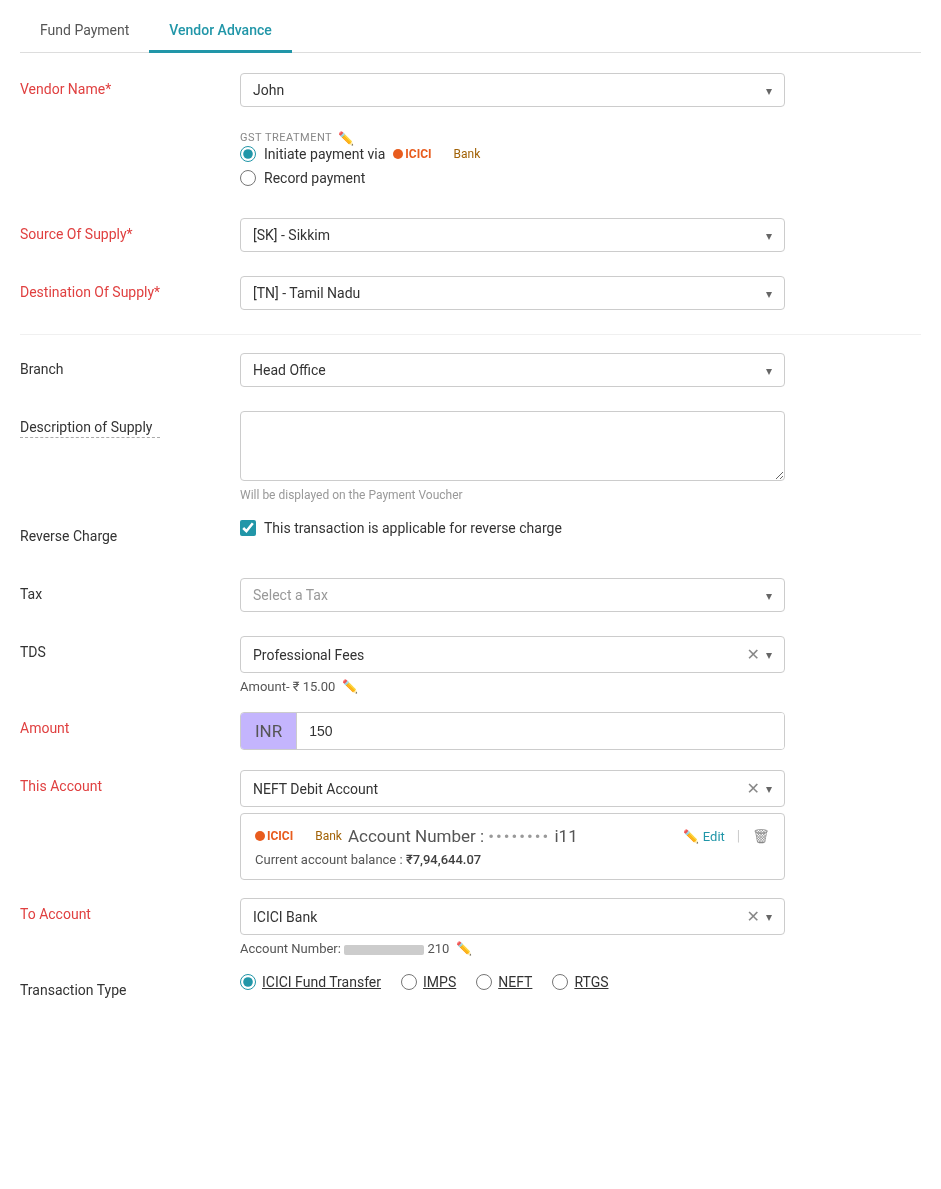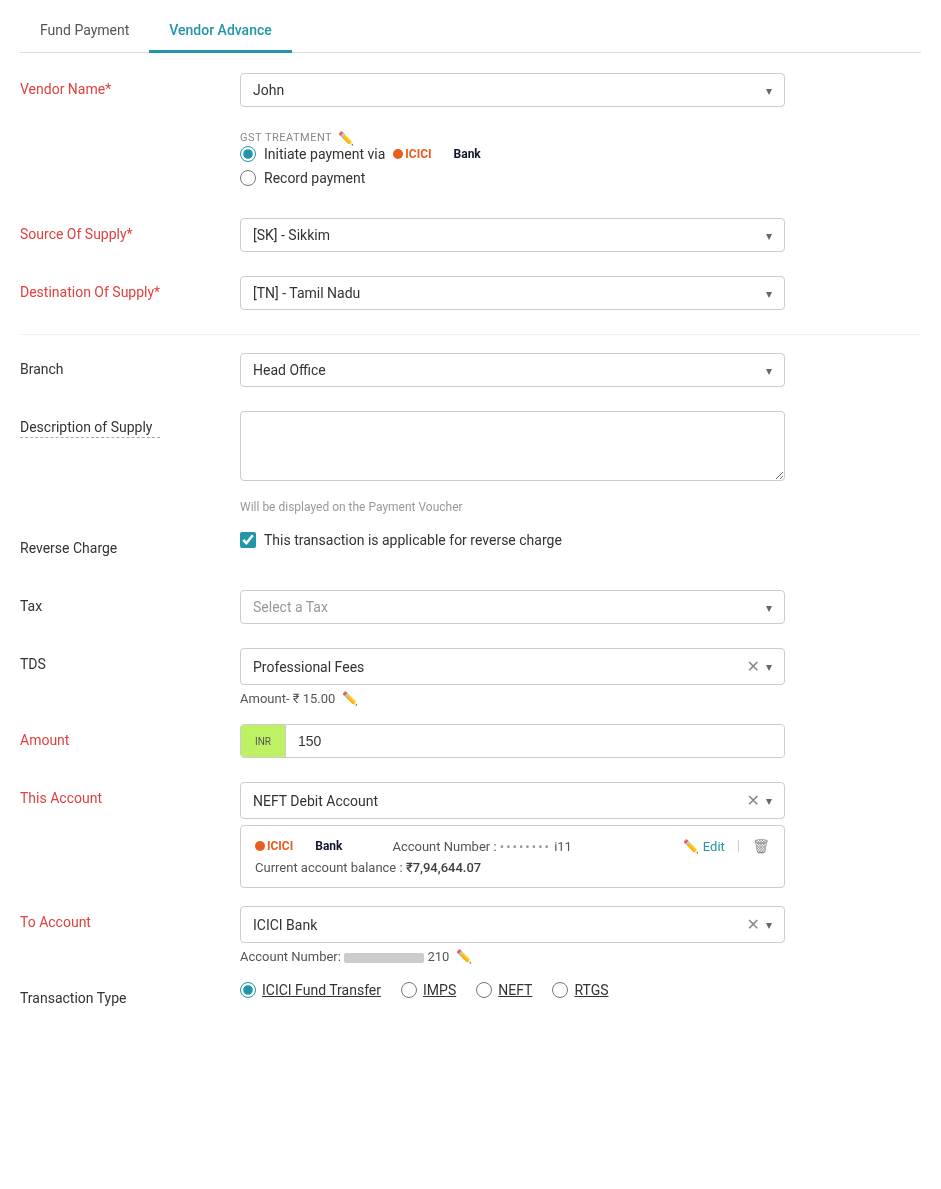--- a/index.html
+++ b/index.html
@@ -138,41 +138,41 @@
       border-radius: 50%;
       display: inline-block;
     }
     .icici-text {
       font-size: 12px;
       font-weight: bold;
       color: #e85c1e;
     }
     .icici-bank-text {
       font-size: 12px;
-      font-weight: bold;
-      color: #0f172a;
+      font-weight: normal;
+      color: #a16207;
       padding-left: 20px;
     }
 
     
     .form-textarea {
       width: 100%;
       max-width: 545px;
       height: 70px;
       border: 1px solid #ccc;
       border-radius: 4px;
       padding: 8px 12px;
       font-size: 14px;
       resize: both;
       color: #333;
     }
     .helper-text {
       font-size: 12px;
       color: #999;
-      margin-top: 16px;
+      margin-top: 4px;
     }
 
     
     .checkbox-item {
       display: flex;
       align-items: center;
       gap: 8px;
       font-size: 14px;
     }
     .checkbox-item input[type="checkbox"] {
@@ -190,23 +190,23 @@
 
     
     .amount-input-wrap {
       display: flex;
       max-width: 545px;
       border: 1px solid #ccc;
       border-radius: 4px;
       overflow: hidden;
     }
     .amount-currency {
-      background: #bef264;
+      background: #c4b5fd;
       padding: 8px 14px;
-      font-size: 10px;
+      font-size: 17px;
       color: #555;
       border-right: 1px solid #ccc;
       display: flex;
       align-items: center;
     }
     .amount-input {
       flex: 1;
       border: none;
       outline: none;
       padding: 8px 12px;
@@ -223,23 +223,22 @@
       margin-top: 6px;
       background: #fff;
     }
     .account-info-header {
       display: flex;
       align-items: center;
       gap: 6px;
       margin-bottom: 6px;
     }
     .account-number-text {
-      font-size: 13px;
+      font-size: 17px;
       color: #555;
-      margin-left: 44px;
     }
     .account-masked {
       letter-spacing: 2px;
       color: #999;
     }
     .account-balance-row {
       font-size: 13px;
       color: #555;
     }
     .balance-amount {

